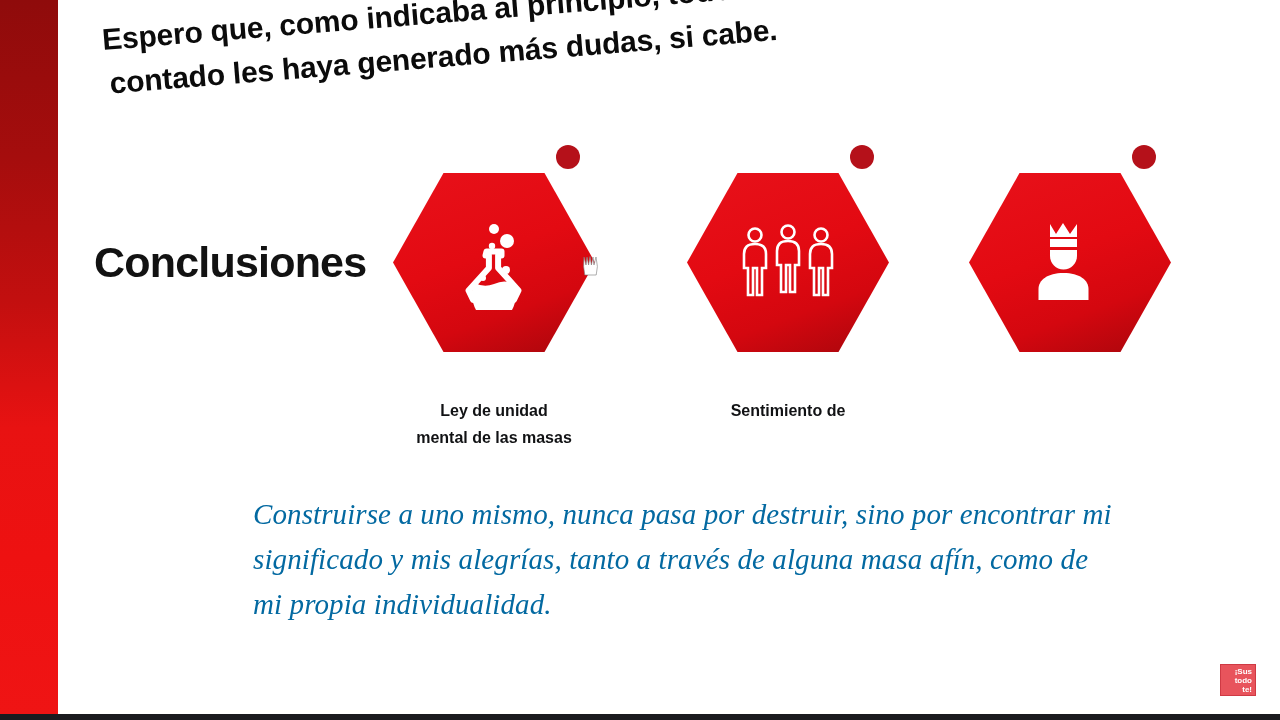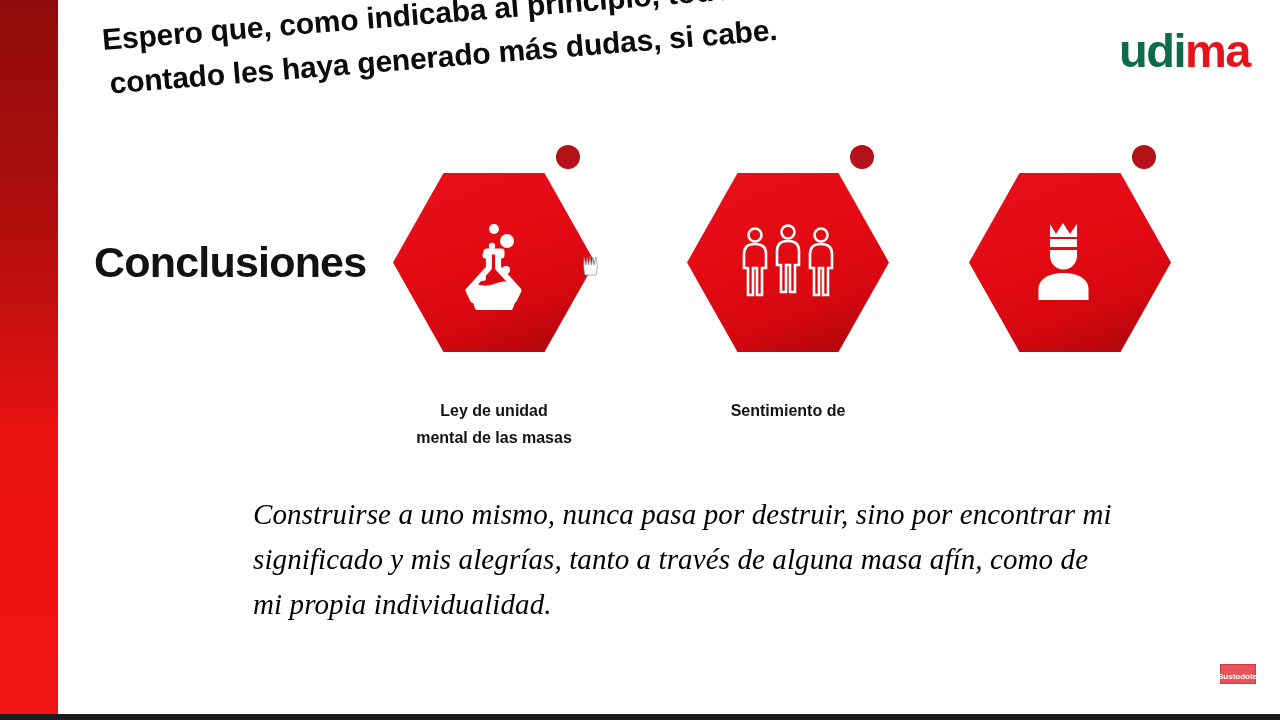--- a/index.html
+++ b/index.html
@@ -152,35 +152,35 @@
   
   #body-paragraph {
     position: absolute;
     left: 253px;
     top: 492px;
     width: 860px;
     font-family: "Liberation Serif", serif;
     font-style: italic;
     font-size: 29px;
     line-height: 45px;
-    color: #000000;
+    color: #0369a1;
     letter-spacing: 0.1px;
   }
 
   
   #subscribe-badge {
     position: absolute;
     left: 1220px;
     top: 664px;
     width: 36px;
-    height: 20px;
+    height: 32px;
     background: #e8545c;
     border: 1px solid #cf3a44;
     display: flex;
-    flex-direction: row;
+    flex-direction: column;
     align-items: flex-end;
     justify-content: center;
     box-sizing: border-box;
     padding: 2px 3px 2px 2px;
   }
   #subscribe-badge span {
     display: block;
     color: #ffffff;
     font-family: "Liberation Sans", sans-serif;
     font-weight: bold;
@@ -206,23 +206,20 @@
 <div id="slide">
 
   <div id="left-bar"></div>
   <div id="left-bar-edge"></div>
 
   <div id="headline">
     <span class="hl-line hl-line-1">Espero que, como indicaba al principio, todo lo aquí</span>
     <span class="hl-line hl-line-2">contado les haya generado más dudas, si cabe.</span>
   </div>
 
-  <div id="logo">
-    <span class="logo-udi">udi</span><span class="logo-ma">ma</span>
-  </div>
 
   <div id="page-title">Conclusiones</div>
 
   <div class="hex-col" id="hex-col-1">
     <div class="hex-wrap">
       <div class="hex-dot"></div>
       <div class="hex"></div>
       <div class="hex-icon">
         <svg width="92" height="96" viewBox="0 0 92 96" aria-hidden="true">
           <circle cx="46" cy="14" r="5" fill="#ffffff"></circle>

